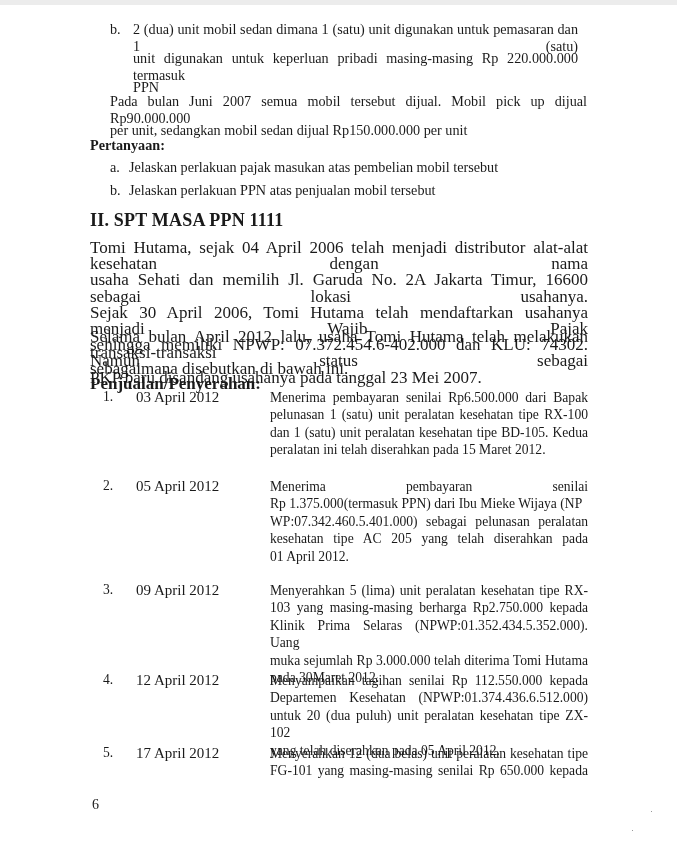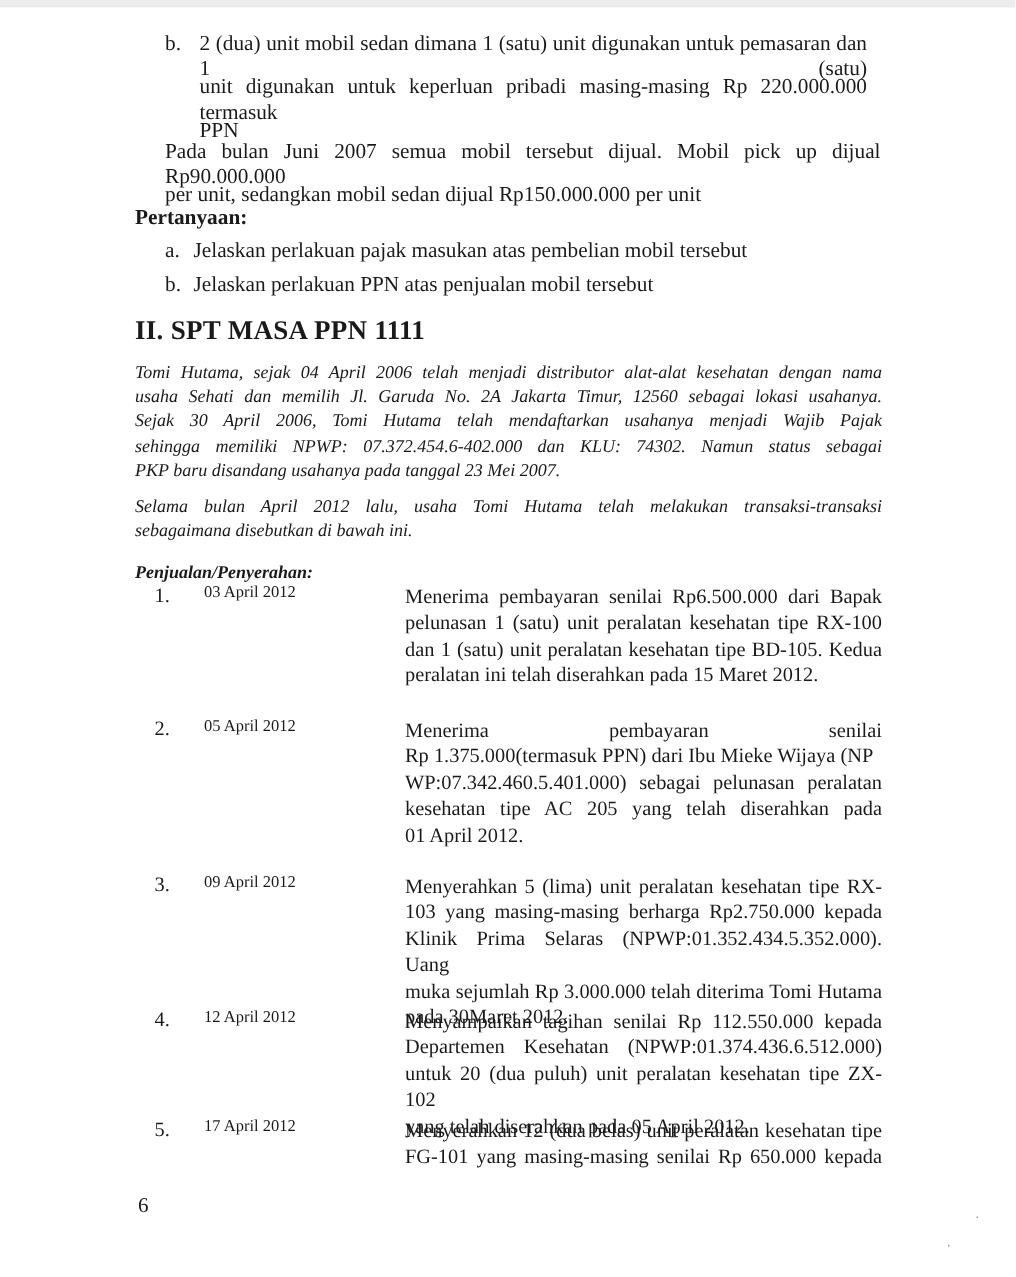--- a/index.html
+++ b/index.html
@@ -6,26 +6,26 @@
   body {
     width: 677px; height: 851px; overflow: hidden;
     background: #ffffff;
     font-family: "Liberation Serif", "DejaVu Serif", serif;
     color: #1a1a1a;
     position: relative;
   }
   .topband { position: absolute; left: 0; top: 0; width: 677px; height: 5px; background: #ececec; }
   .abs { position: absolute; }
   .p14 { font-size: 14.2px; }
-  .p13 { font-size: 12px; font-style: italic; }
+  .p13 { font-size: 17px; }
   .line { position: absolute; white-space: nowrap; }
   .bold { font-weight: bold; }
   .h2 { font-size: 18px; font-weight: bold; letter-spacing: 0.2px; }
   .row-num { position: absolute; font-size: 13.6px; }
-  .row-date { position: absolute; font-size: 11px; }
+  .row-date { position: absolute; font-size: 15px; }
   .row-desc { position: absolute; left: 270px; width: 318px; font-size: 13.6px; line-height: 17.4px; text-align: justify; }
   .row-desc .jl { display: block; text-align: justify; text-align-last: justify; }
   .row-desc .ll { display: block; text-align: left; }
   .pageno { position: absolute; left: 92px; top: 797px; font-size: 14px; }
   .dot { position: absolute; width: 1px; height: 1px; background: #999; }
 </style>
 </head>
 <body>
 
 <div class="topband"></div>
@@ -53,21 +53,21 @@
     <span class="line p14" style="left:110px; top:182px;">b.</span>
     <span class="line p14" style="left:129px; top:182px;">Jelaskan perlakuan PPN atas penjualan mobil tersebut</span>
   </div>
 </div>
 
 <div>
   <span class="line h2" style="left:90px; top:210px;">II. SPT MASA PPN 1111</span>
 
   <div class="abs p13" style="left:90px; top:240px; width:498px; line-height:16.2px;">
     <div style="text-align:justify; text-align-last:justify;">Tomi Hutama, sejak 04 April 2006 telah menjadi distributor alat-alat kesehatan dengan nama</div>
-    <div style="text-align:justify; text-align-last:justify;">usaha Sehati dan memilih Jl. Garuda No. 2A Jakarta Timur, 12560 sebagai lokasi usahanya.</div>
+    <div style="text-align:justify; text-align-last:justify;">usaha Sehati dan memilih Jl. Garuda No. 2A Jakarta Timur, 16600 sebagai lokasi usahanya.</div>
     <div style="text-align:justify; text-align-last:justify;">Sejak 30 April 2006, Tomi Hutama telah mendaftarkan usahanya menjadi Wajib Pajak</div>
     <div style="text-align:justify; text-align-last:justify;">sehingga memiliki NPWP: 07.372.454.6-402.000 dan KLU: 74302. Namun status sebagai</div>
     <div>PKP baru disandang usahanya pada tanggal 23 Mei 2007.</div>
   </div>
 
   <div class="abs p13" style="left:90px; top:329px; width:498px; line-height:16.2px;">
     <div style="text-align:justify; text-align-last:justify;">Selama bulan April 2012 lalu, usaha Tomi Hutama telah melakukan transaksi-transaksi</div>
     <div>sebagaimana disebutkan di bawah ini.</div>
   </div>
 

